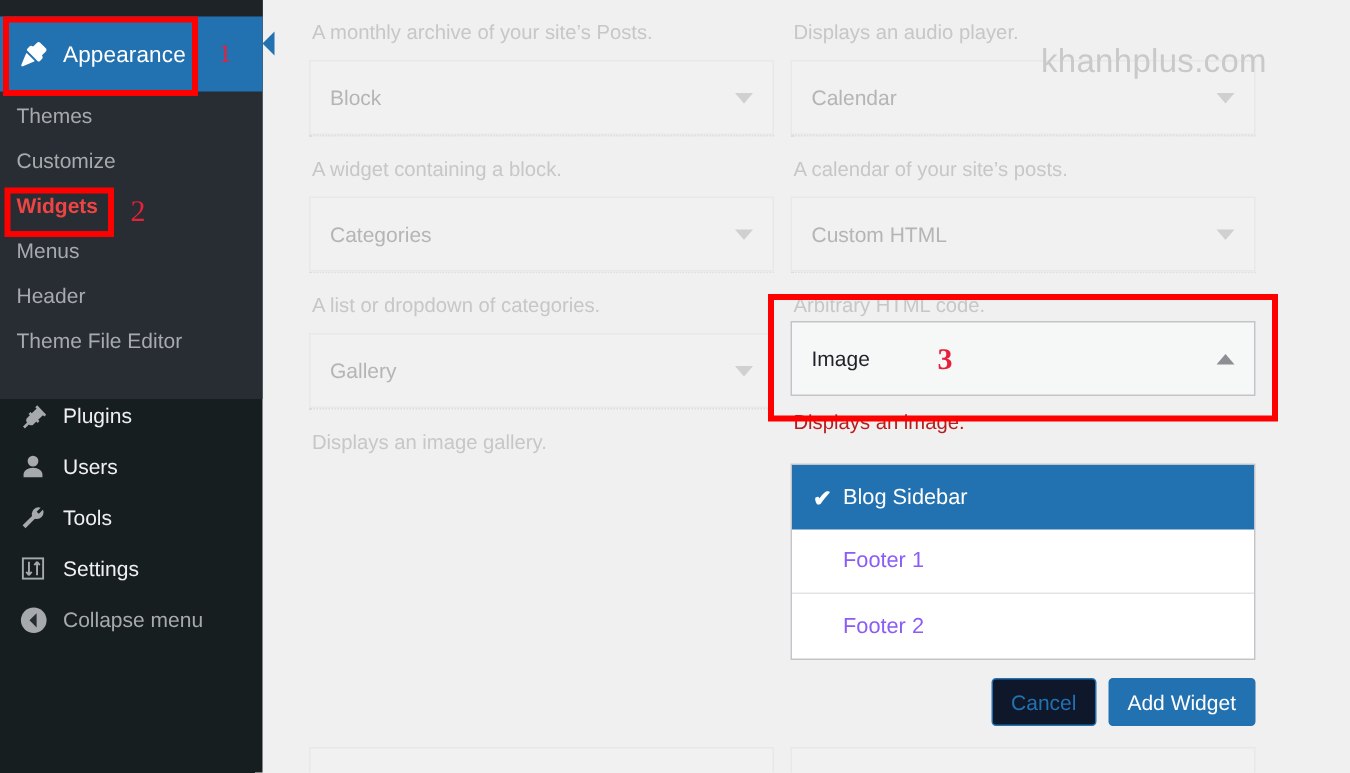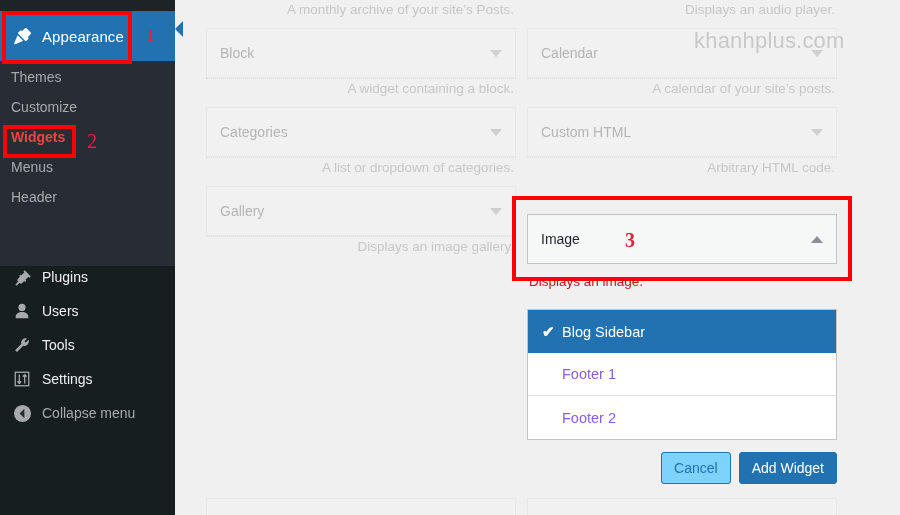--- a/index.html
+++ b/index.html
@@ -203,22 +203,21 @@
     border-right: 6px solid transparent;
     border-top: 7px solid #d0d0d0;
   }
   .widget-dotline {
     height: 0;
     border-bottom: 1px dotted #dcdcdc;
   }
   .widget-desc {
     font-size: 13.5px;
     color: #c7c7c7;
-    padding: 2px 2px 11px 2px;
-    text-align: right;
+    padding: 14px 2px 11px 2px;
   }
 
   
   #watermark {
     position: absolute;
     left: 519px;
     top: 28px;
     font-size: 22px;
     color: #c9c9c9;
     letter-spacing: .2px;
@@ -314,21 +313,21 @@
     font-size: 14px;
     height: 32px;
     padding: 0 12px;
     border-radius: 3px;
     box-sizing: border-box;
     display: flex;
     align-items: center;
     cursor: pointer;
   }
   .btn-secondary {
-    background: #7dd3fc;
+    background: #0f172a;
     border: 1px solid #2271b1;
     color: #2271b1;
   }
   .btn-primary {
     background: #2271b1;
     border: 1px solid #2271b1;
     color: #ffffff;
   }
 
   
@@ -371,20 +370,23 @@
     </div>
     <div class="submenu-item current">
       <span>Widgets</span>
     </div>
     <div class="submenu-item">
       <span>Menus</span>
     </div>
     <div class="submenu-item">
       <span>Header</span>
     </div>
+    <div class="submenu-item">
+      <span>Theme File Editor</span>
+    </div>
   </div>
 
   <div class="menu-bottom-list">
     <div class="menu-item">
       <span class="mi-icon">
         <svg width="18" height="18" viewBox="0 0 20 20" fill="currentColor" aria-hidden="true">
           <path d="M13.1 2.4l-1.4 1.4 1 1-3.6 3.6-1-1-1.4 1.4 1 1-2.1 2.1c-.9.9-.9 2.4 0 3.3l-3 3 1.4 1.4 3-3c.9.9 2.4.9 3.3 0l2.1-2.1 1 1 1.4-1.4-1-1L17.4 9.8l1 1 1.4-1.4-6.7-7z"></path>
         </svg>
       </span>
       <span class="mi-label">Plugins</span>

